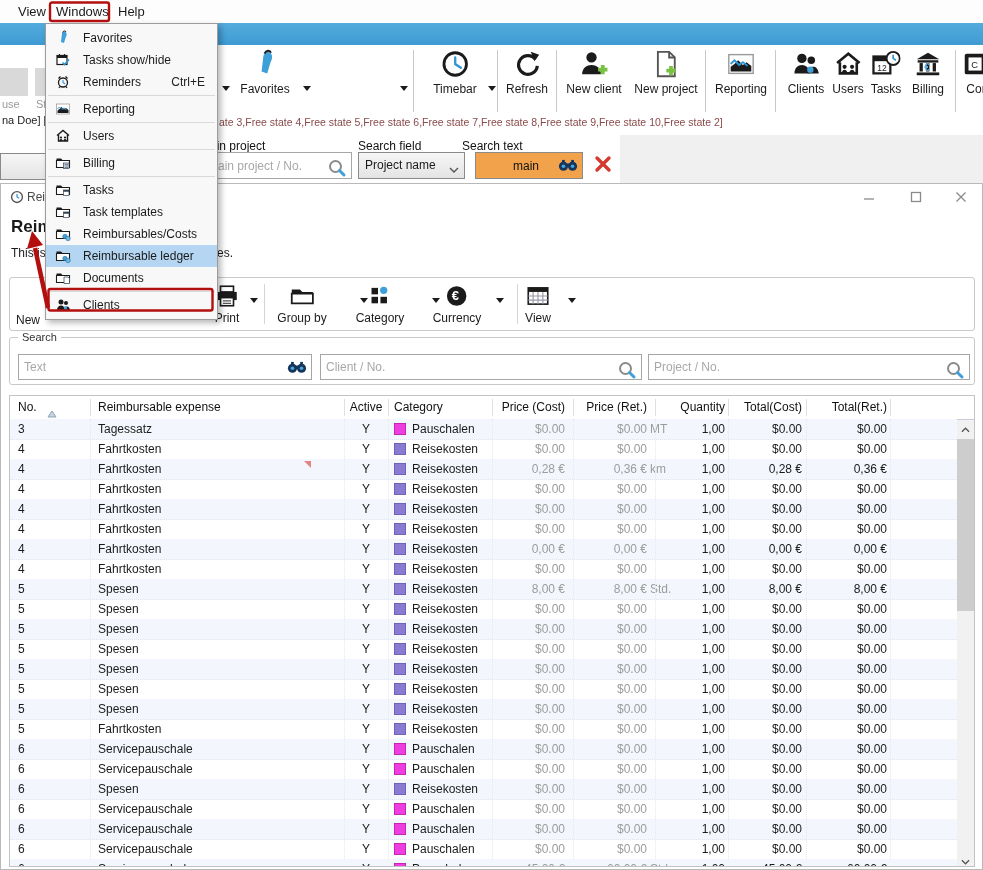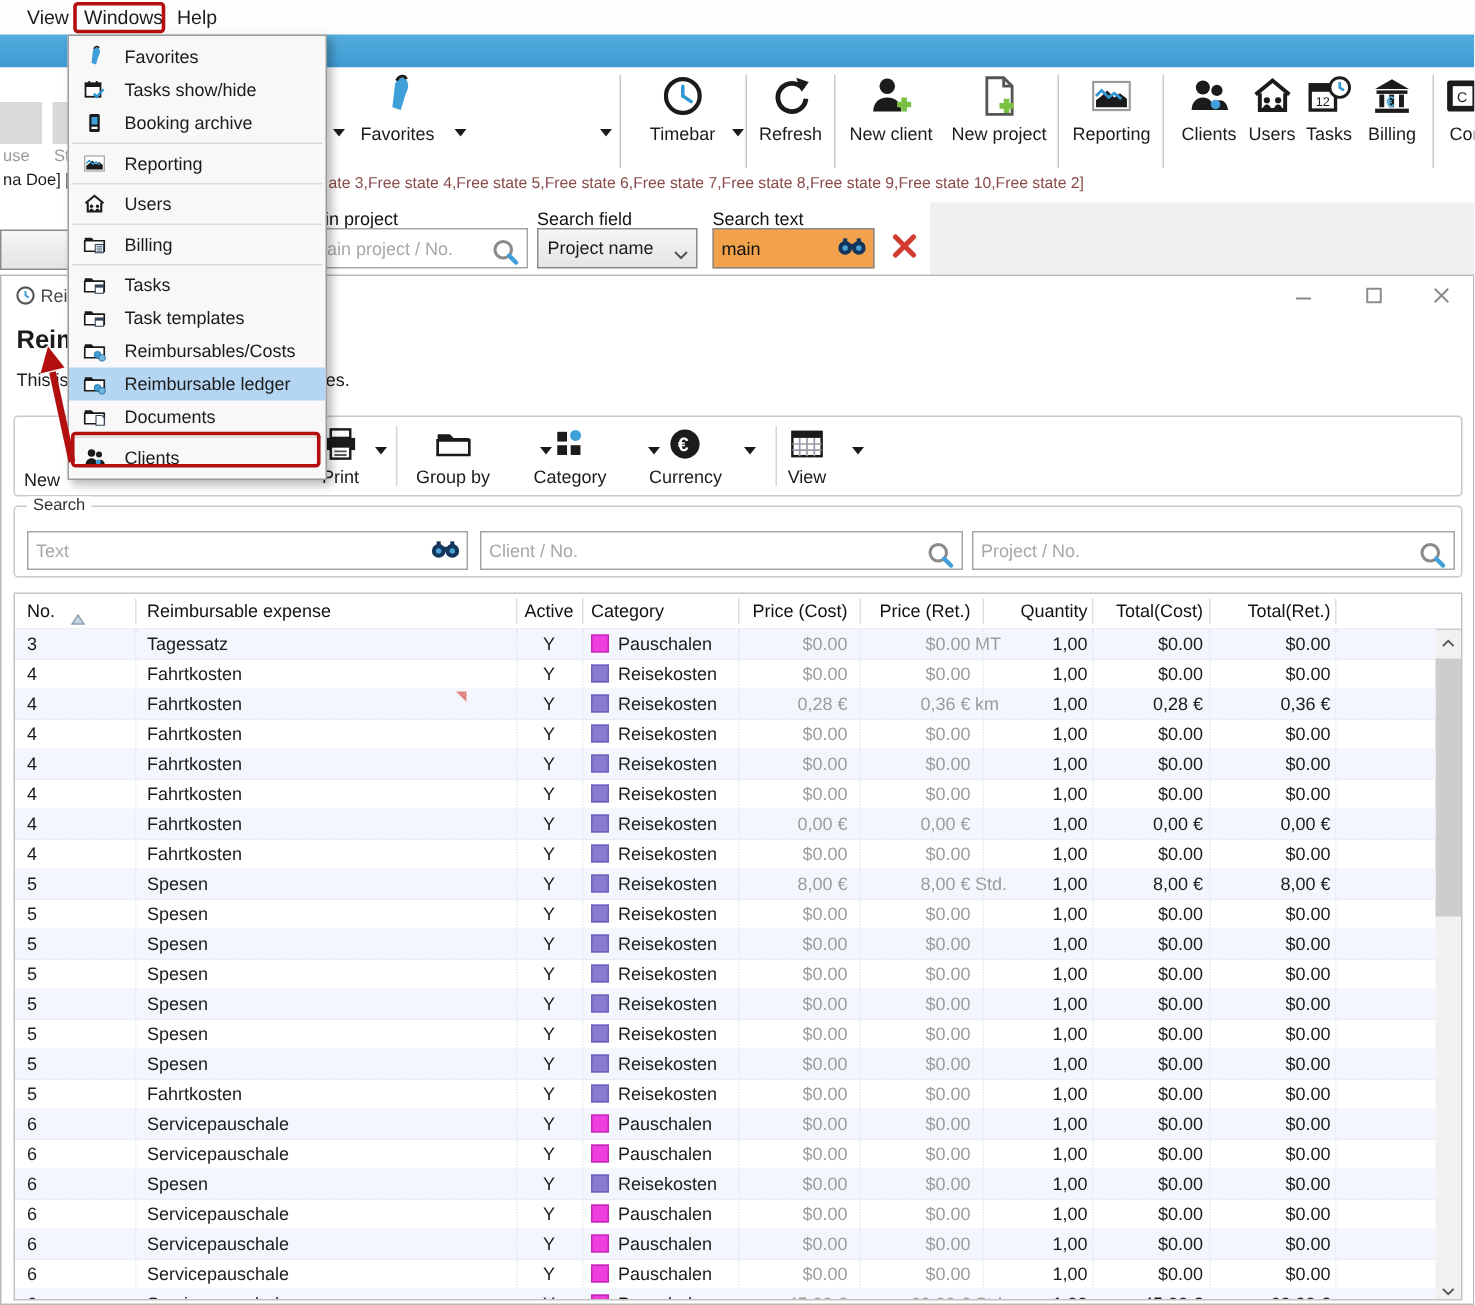--- a/index.html
+++ b/index.html
@@ -32,21 +32,21 @@
          background:linear-gradient(#f6f6f6,#e4e4e4);font-size:12px;}
   .combo .cval{position:absolute;left:6px;top:5px;}
   .cbarr{position:absolute;right:5px;top:9px;width:10px;height:6px;}
   .sinput{position:absolute;box-sizing:border-box;border:1px solid #a6a6a6;background:#fff;}
   .sinput input{position:absolute;left:0;top:0;width:100%;height:100%;border:none;outline:none;
                 box-sizing:border-box;padding:0 22px 0 5px;font-size:12px;background:transparent;
                 font-family:"Liberation Sans",sans-serif;color:#111;}
   .sinput input::placeholder{color:#a8a8a8;}
   .inicon{position:absolute;right:4px;top:5px;width:20px;height:16px;}
   .orange{background:#f2a24b;}
-  .orange input{background:transparent;}
+  .orange input{background:transparent;margin-left:32px;}
   
   #dialog{position:absolute;left:0;top:183px;width:983px;height:687px;background:#fff;
           border:1px solid #b9b9b9;box-sizing:border-box;}
   .dlgtitle{position:absolute;left:26px;top:6px;font-size:12px;color:#4a4a4a;white-space:nowrap;}
   .dlgico{position:absolute;left:9px;top:6px;width:14px;height:14px;}
   .winbtn{position:absolute;top:2px;width:30px;height:21px;text-align:center;}
   .winbtn svg{width:12px;height:12px;margin-top:5px;}
   .dlgheading{position:absolute;left:10px;top:33px;font-size:17px;font-weight:bold;white-space:nowrap;}
   .dlgsub{position:absolute;left:10px;top:62px;font-size:12px;white-space:nowrap;}
   #dlgtb{position:absolute;left:8px;top:93px;width:966px;height:54px;box-sizing:border-box;
@@ -236,21 +236,21 @@
             <path d="M12.5 12.5l4.5 4.5" stroke="#3f9fd8" stroke-width="3" stroke-linecap="round"></path>
           </svg></span>
     </div>
     <span class="flabel" style="left:358px;top:139px;">Search field</span>
     <div class="combo" style="left:358px;top:152px;width:107px;height:27px;">
       <span class="cval">Project name</span>
       <span class="cbarr"><svg viewBox="0 0 10 6">
             <path d="M1 1l4 4 4-4" fill="none" stroke="#555" stroke-width="1.4"></path>
           </svg></span>
     </div>
-    <span class="flabel" style="left:475px;top:139px;text-align:center;">Search text</span>
+    <span class="flabel" style="left:462px;top:139px;text-align:center;">Search text</span>
     <div class="sinput orange" style="left:475px;top:152px;width:108px;height:27px;border-color:#8a8a8a;">
       <input value="main" style="">
       <span class="inicon"><svg viewBox="0 0 22 14">
             <rect x="4.5" y="1" width="3" height="4" fill="#14365c"></rect>
             <rect x="14.5" y="1" width="3" height="4" fill="#14365c"></rect>
             <circle cx="6" cy="8" r="5" fill="#14365c"></circle>
             <circle cx="16" cy="8" r="5" fill="#14365c"></circle>
             <rect x="9" y="5" width="4" height="4" fill="#14365c"></rect>
             <circle cx="6" cy="8" r="2" fill="#4aa3d9"></circle>
             <circle cx="16" cy="8" r="2" fill="#4aa3d9"></circle>
@@ -719,25 +719,27 @@
         <span class="mic"><svg viewBox="0 0 32 32">
             <rect x="4" y="7" width="20" height="18" fill="#fff" stroke="#1b1b1b" stroke-width="2.4"></rect>
             <rect x="4" y="7" width="20" height="5" fill="#1b1b1b"></rect>
             <path d="M9 4v5M19 4v5" stroke="#1b1b1b" stroke-width="2.4"></path>
             <path d="M15 21l4 4 9-10" fill="none" stroke="#2f97d4" stroke-width="3.4"></path>
           </svg></span>
         <span class="mil">Tasks show/hide</span>
       </div>
       <div class="mi">
         <span class="mic"><svg viewBox="0 0 32 32">
-            <rect x="9" y="4" width="14" height="24" rx="2" fill="#1b1b1b"></rect>
-            <rect x="12" y="8" width="8" height="10" fill="#3f9fd8"></rect>
-            <rect x="12" y="21" width="8" height="3" fill="#fff"></rect>
-          </svg></span>
-        <span class="mil">Booking archive</span>
+            <circle cx="16" cy="17" r="9" fill="none" stroke="#1b1b1b" stroke-width="2.6"></circle>
+            <path d="M16 12v5l4 3" fill="none" stroke="#2f97d4" stroke-width="2.2"></path>
+            <path d="M7 9l4-4M25 9l-4-4" stroke="#1b1b1b" stroke-width="2.6"></path>
+            <path d="M10 25l-2 3M22 25l2 3" stroke="#1b1b1b" stroke-width="2.4"></path>
+          </svg></span>
+        <span class="mil">Reminders</span>
+        <span class="mis">Ctrl+E</span>
       </div>
       <div class="msep"></div>
       <div class="mi">
         <span class="mic"><svg viewBox="0 0 32 32">
             <rect x="3" y="6" width="26" height="20" fill="#fff" stroke="#9a9a9a" stroke-width="1.5"></rect>
             <path d="M5 24h22v-6l-5-4-4 3-5-5-4 4-4 3z" fill="#1b1b1b"></path>
             <path d="M5 16l4-4 5 5 4-3 5 4" fill="none" stroke="#2f97d4" stroke-width="2"></path>
           </svg></span>
         <span class="mil">Reporting</span>
       </div>

